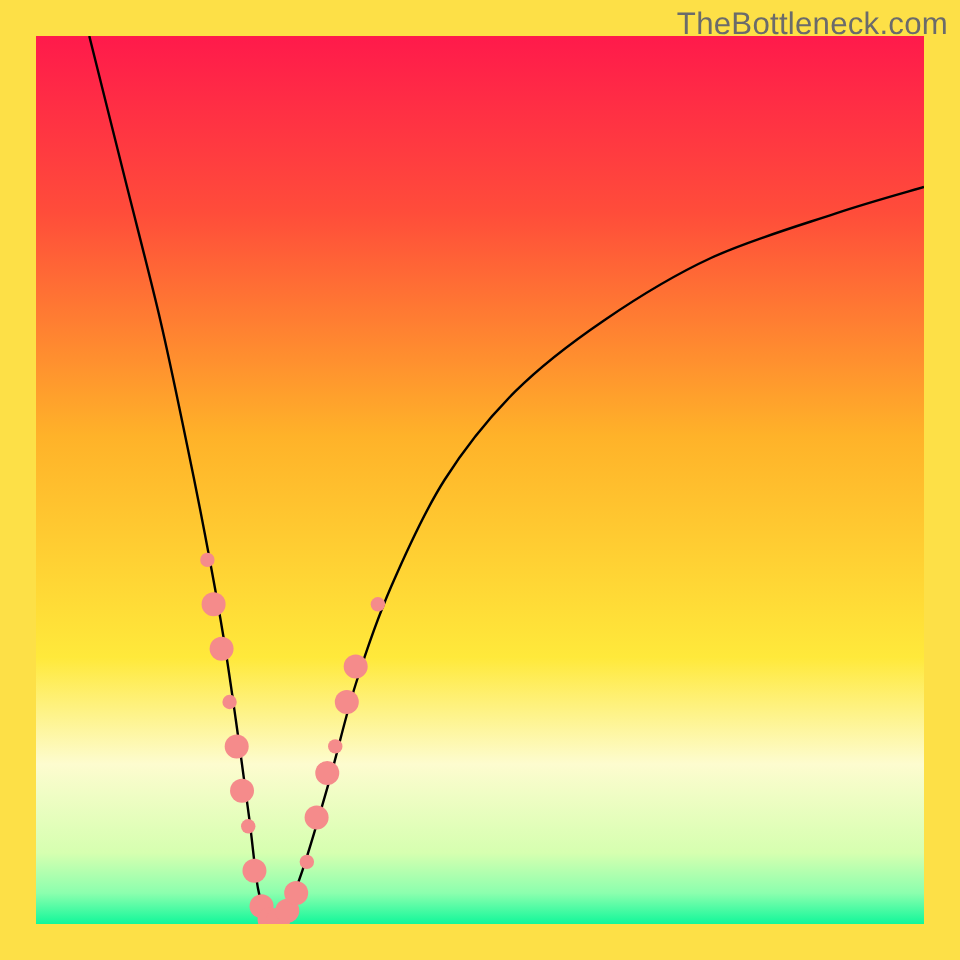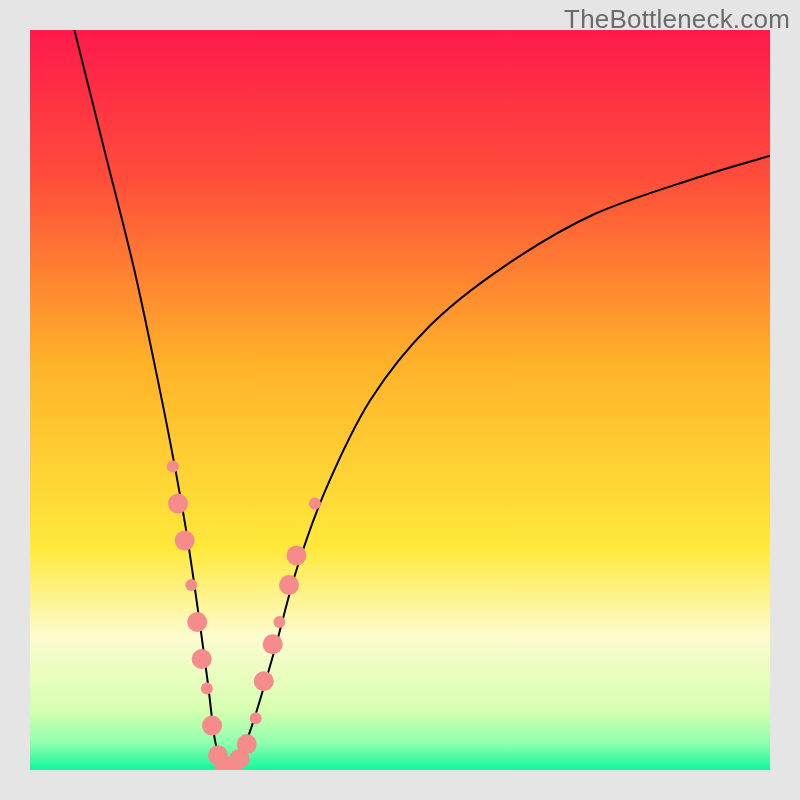--- a/index.html
+++ b/index.html
@@ -10,21 +10,21 @@
     overflow: hidden;
     background: #000;
     font-family: Arial, Helvetica, sans-serif;
   }
   .frame {
     position: absolute;
     left: 0;
     top: 0;
     width: 800px;
     height: 800px;
-    background: #e5e5e5;
+    background: #fde047;
   }
   .plot {
     position: absolute;
     left: 30px;
     top: 30px;
     width: 740px;
     height: 740px;
     
   }
   .gradient {

